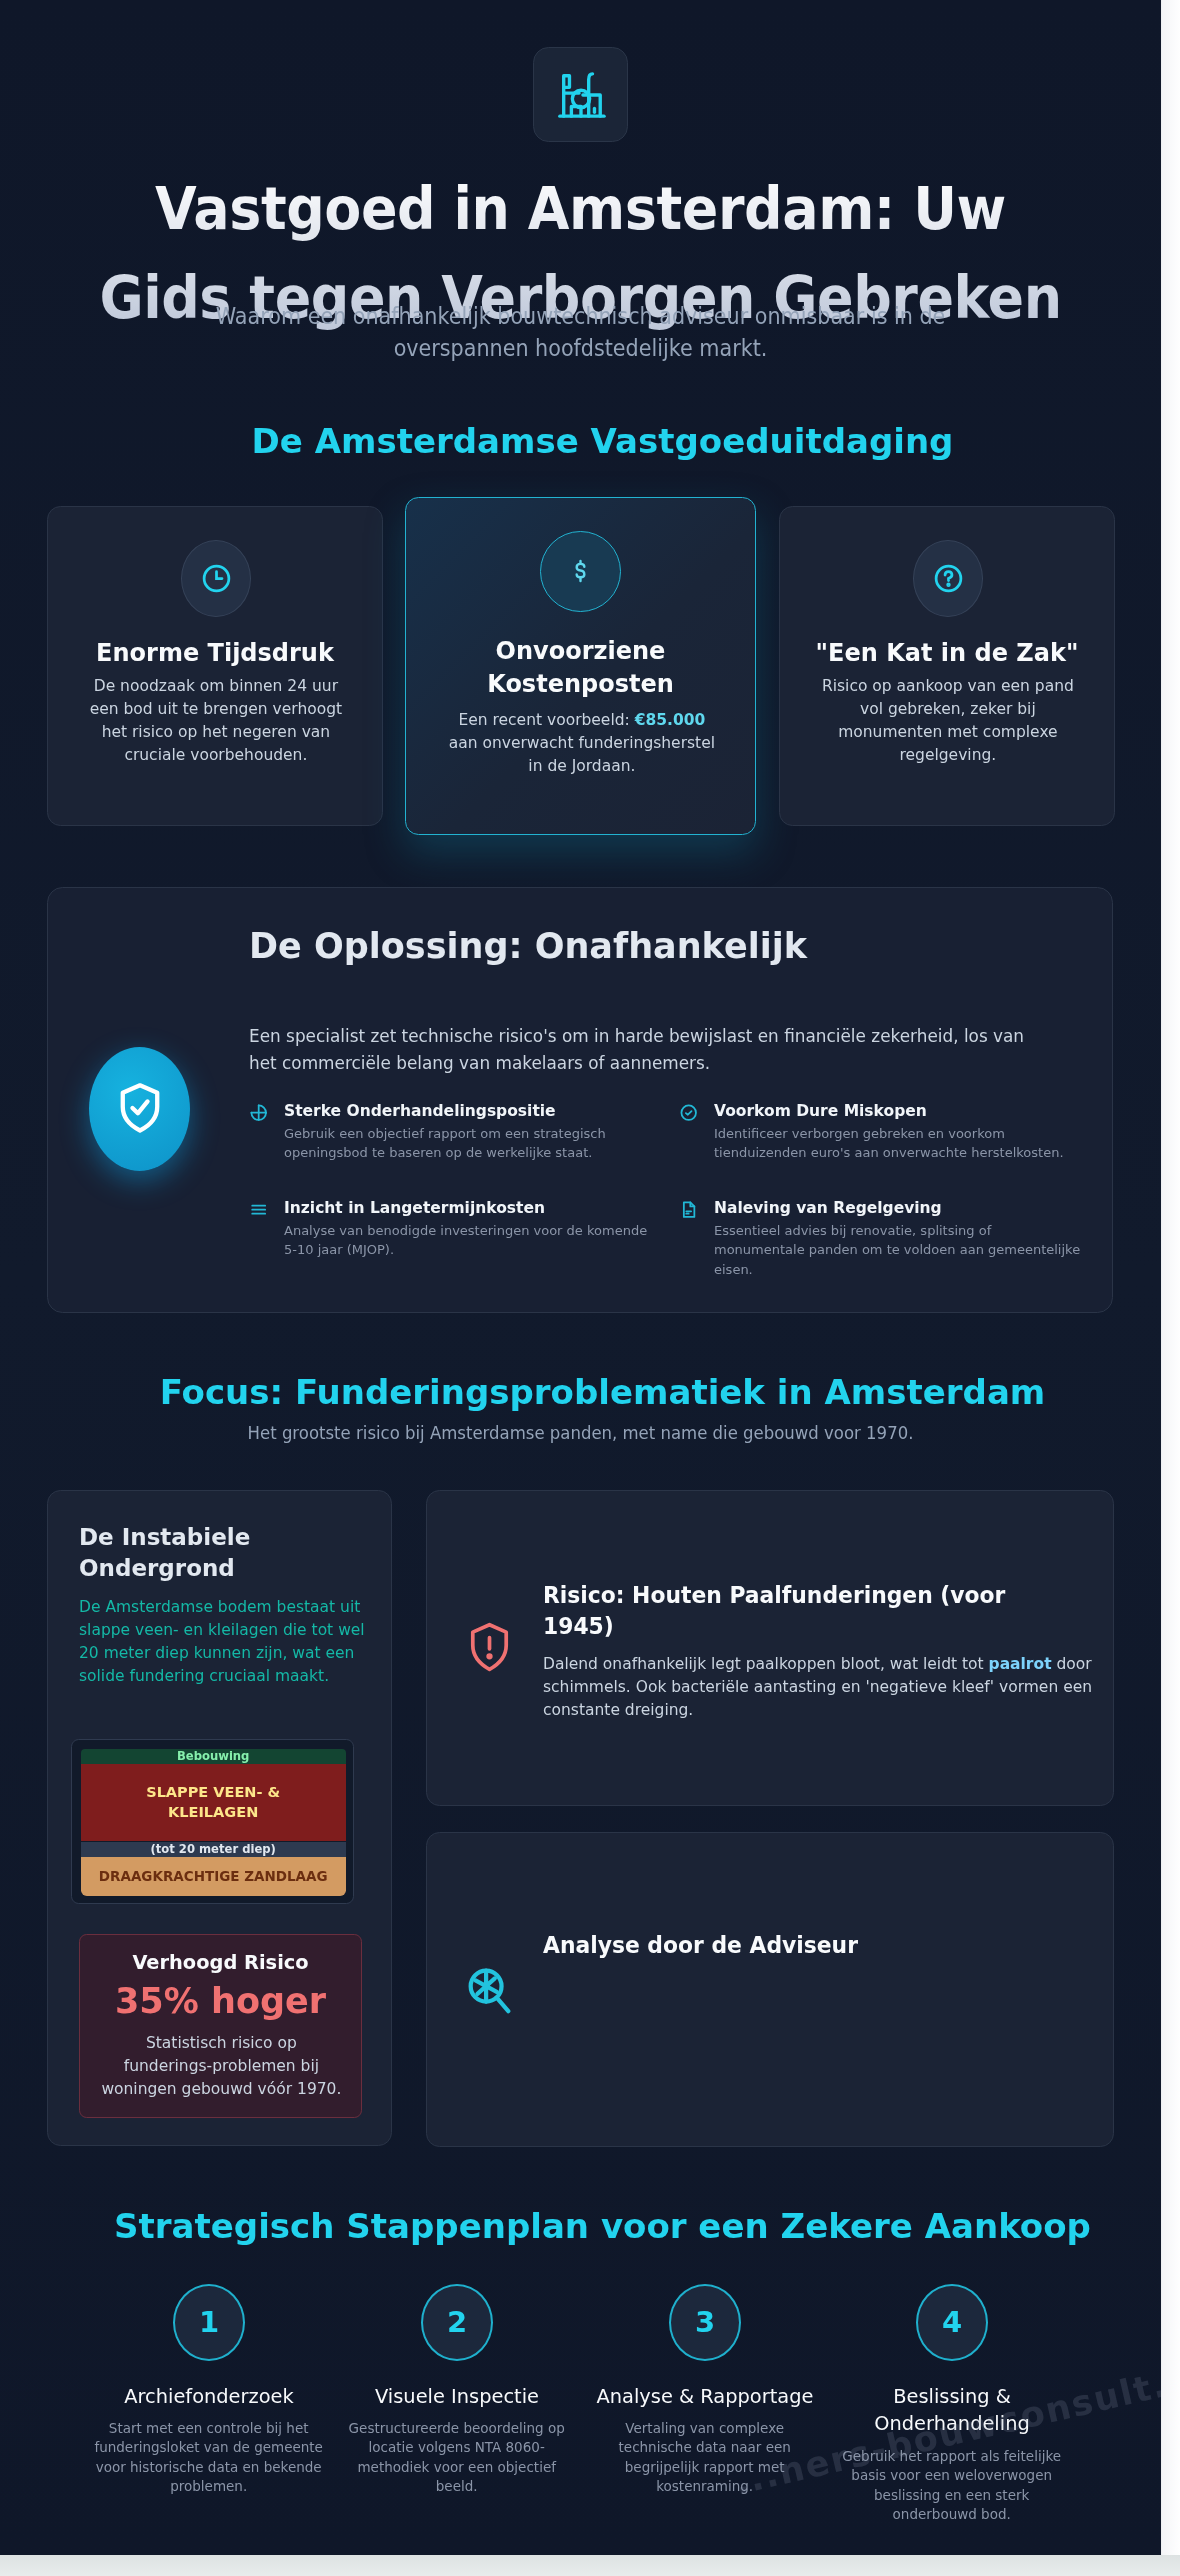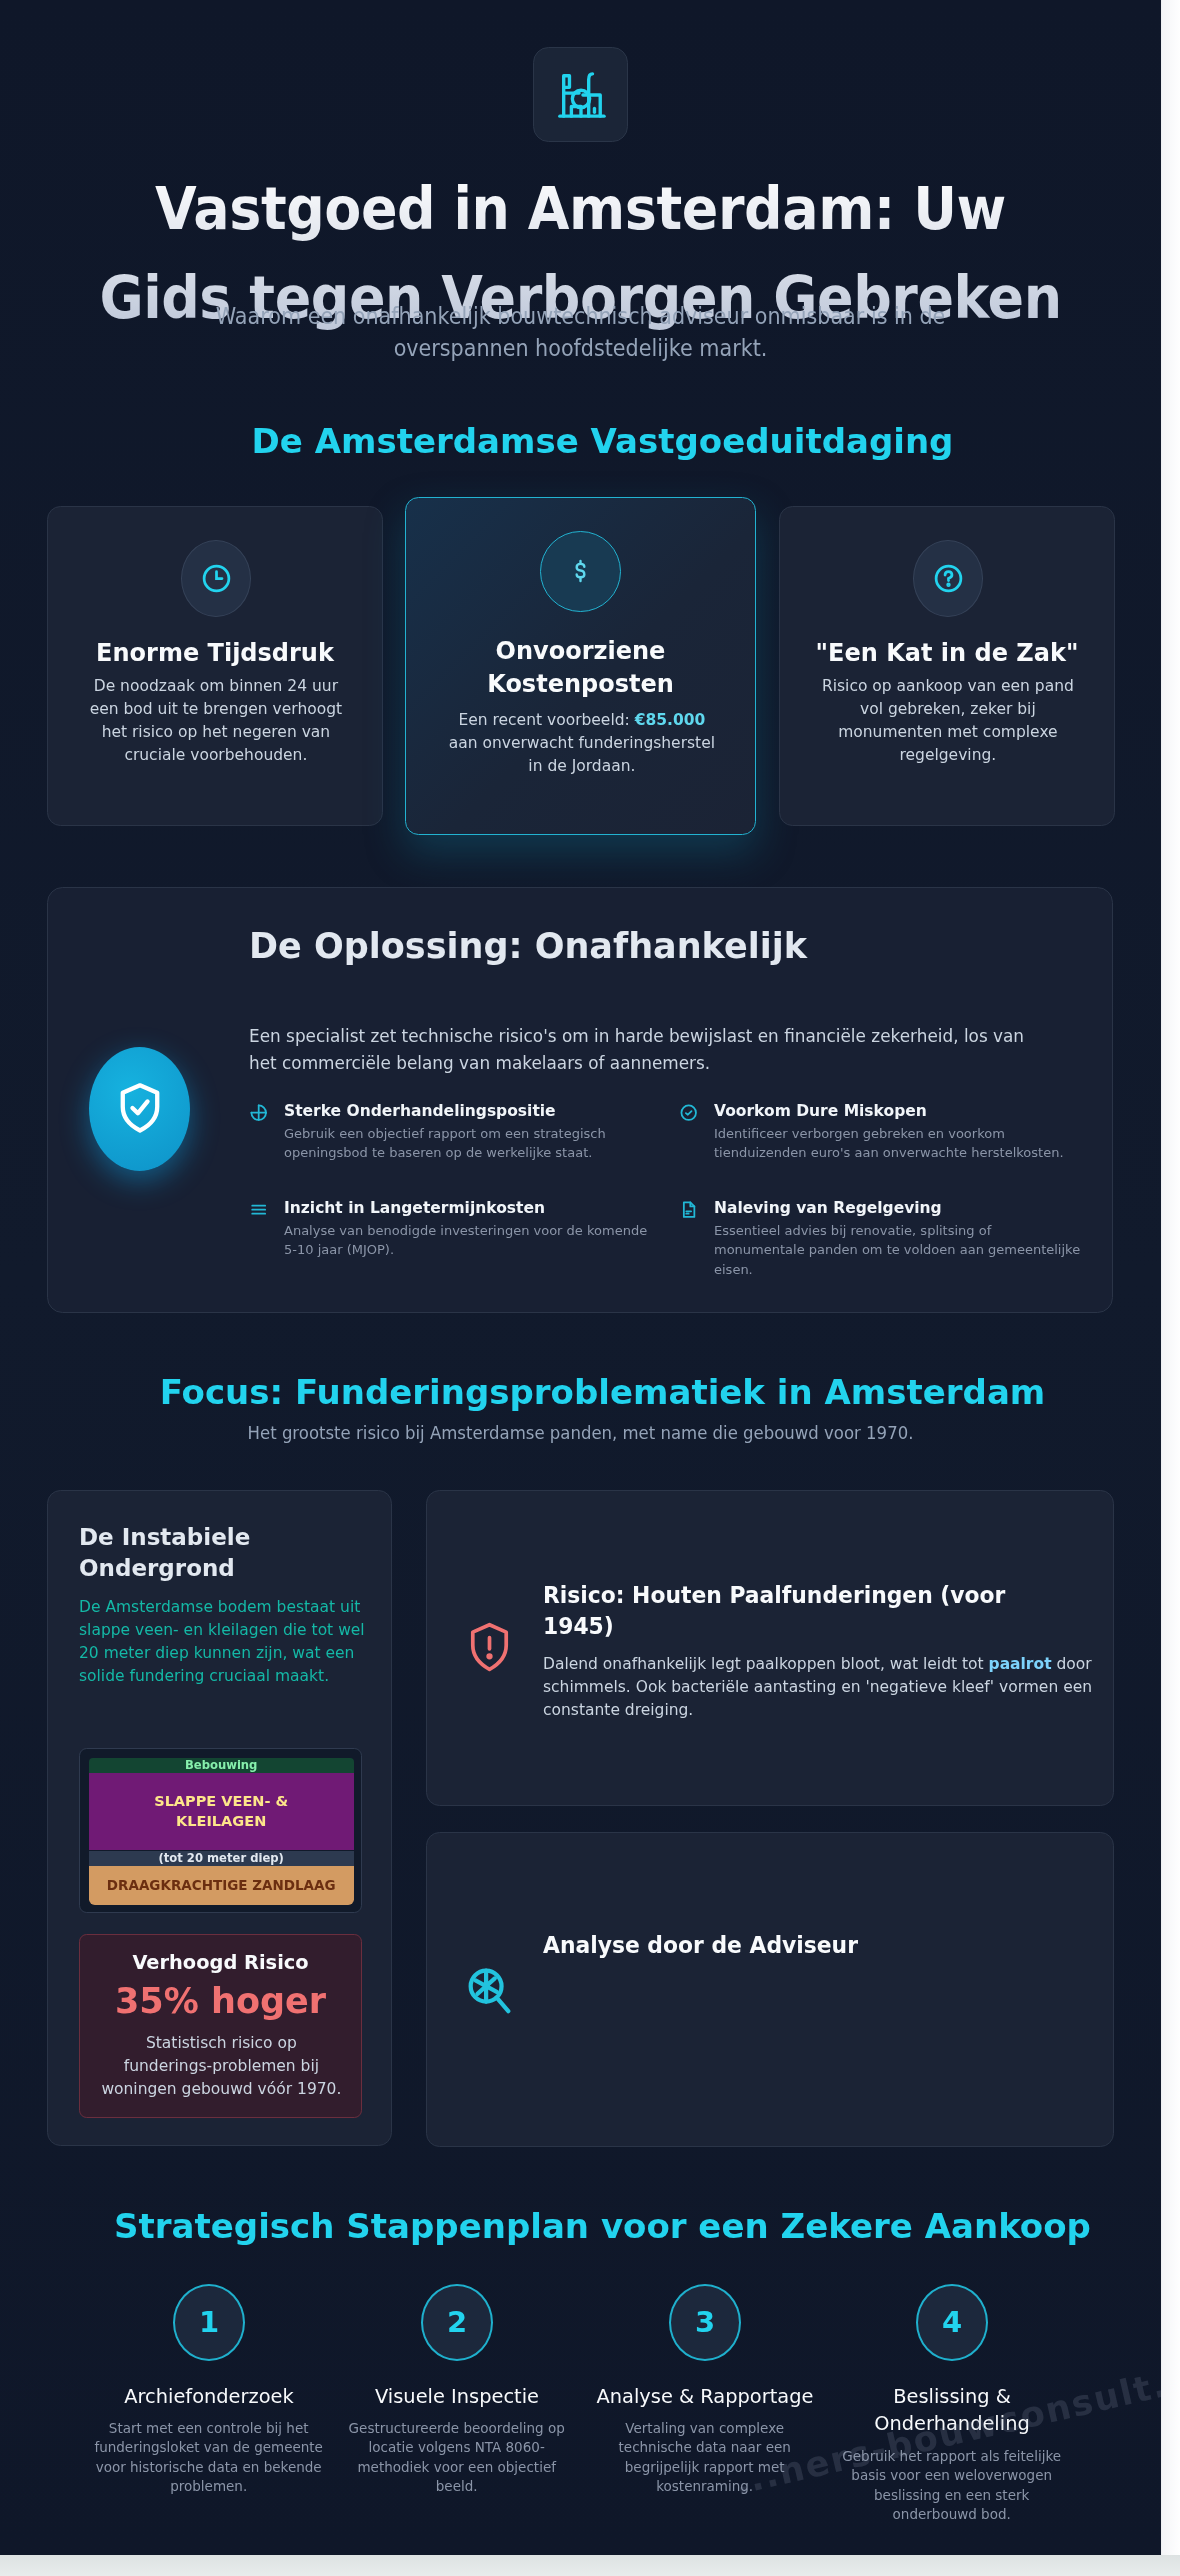--- a/index.html
+++ b/index.html
@@ -99,26 +99,26 @@
     transform: scaleX(0.95); transform-origin: center;
   }
   .ground-card {
     position: absolute; left: 47px; top: 1490px; width: 345px; height: 656px;
     background: #1b2335; border: 1px solid #2a3447; border-radius: 13.5px;
   }
   .ground-title { position: absolute; left: 31px; top: 31px; width: 290px; font-weight: bold; font-size: 23px; line-height: 31px; color: #e2e8f0; }
   .ground-text { position: absolute; left: 31px; top: 105px; width: 290px; font-size: 15.5px; line-height: 23px; color: #14b8a6; }
 
   .soil {
-    position: absolute; left: 31px; top: 248px; width: 283px; height: 165px;
-    border: 1px solid #2f3a4f; border-radius: 7.7px; background: #111a2a; margin-top: 9px;
+    position: absolute; left: 23px; top: 248px; width: 283px; height: 165px;
+    border: 1px solid #2f3a4f; border-radius: 7.7px; background: #111a2a;
   }
   .soil-layer { position: absolute; left: 8.7px; width: 265px; text-align: center; font-weight: bold; }
   .layer-build { top: 8.7px; height: 15.5px; background: #134532; color: #86efac; font-size: 11.6px; line-height: 15.5px; border-radius: 3.9px 3.9px 0 0; }
-  .layer-peat { top: 24px; height: 77px; background: #701a75; color: #fde68a; font-size: 14.5px; line-height: 19.4px; display: flex; align-items: center; justify-content: center; }
+  .layer-peat { top: 24px; height: 77px; background: #7f1d1d; color: #fde68a; font-size: 14.5px; line-height: 19.4px; display: flex; align-items: center; justify-content: center; }
   .layer-depth { top: 102px; height: 15.5px; background: #2d3a50; color: #e2e8f0; font-size: 11.6px; line-height: 15.5px; }
   .layer-sand { top: 117px; height: 39px; background: #d39b62; color: #6b2e10; font-size: 13.5px; line-height: 39px; border-radius: 0 0 5.8px 5.8px; }
 
   .risk-box {
     position: absolute; left: 31px; top: 443px; width: 283px; height: 184px;
     background: #321d2d; border: 1px solid #6b2e3e; border-radius: 7.7px; text-align: center;
   }
   .risk-label { position: absolute; left: 0; top: 15.5px; width: 100%; font-weight: bold; font-size: 19.4px; color: #f8fafc; }
   .risk-value { position: absolute; left: 0; top: 46px; width: 100%; font-weight: bold; font-size: 35px; color: #f07171; }
   .risk-text { position: absolute; left: 19.4px; top: 97px; width: 244px; font-size: 15.5px; line-height: 23px; color: #cbd5e1; }

